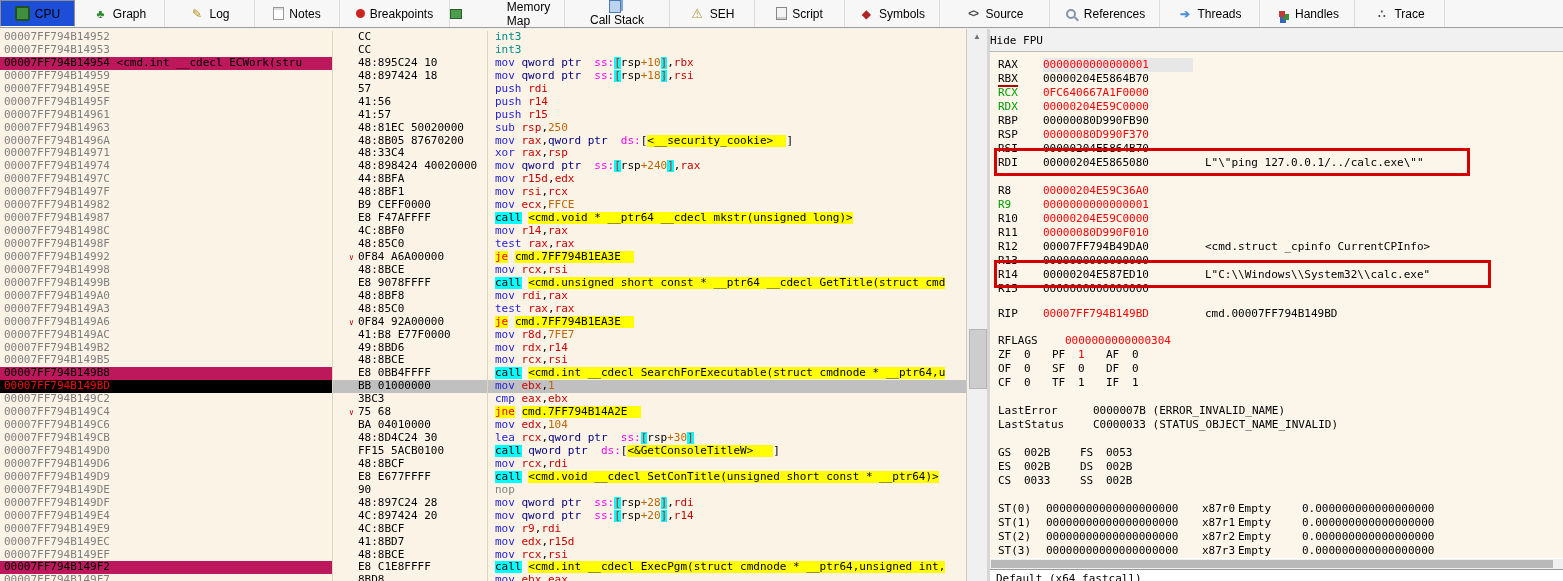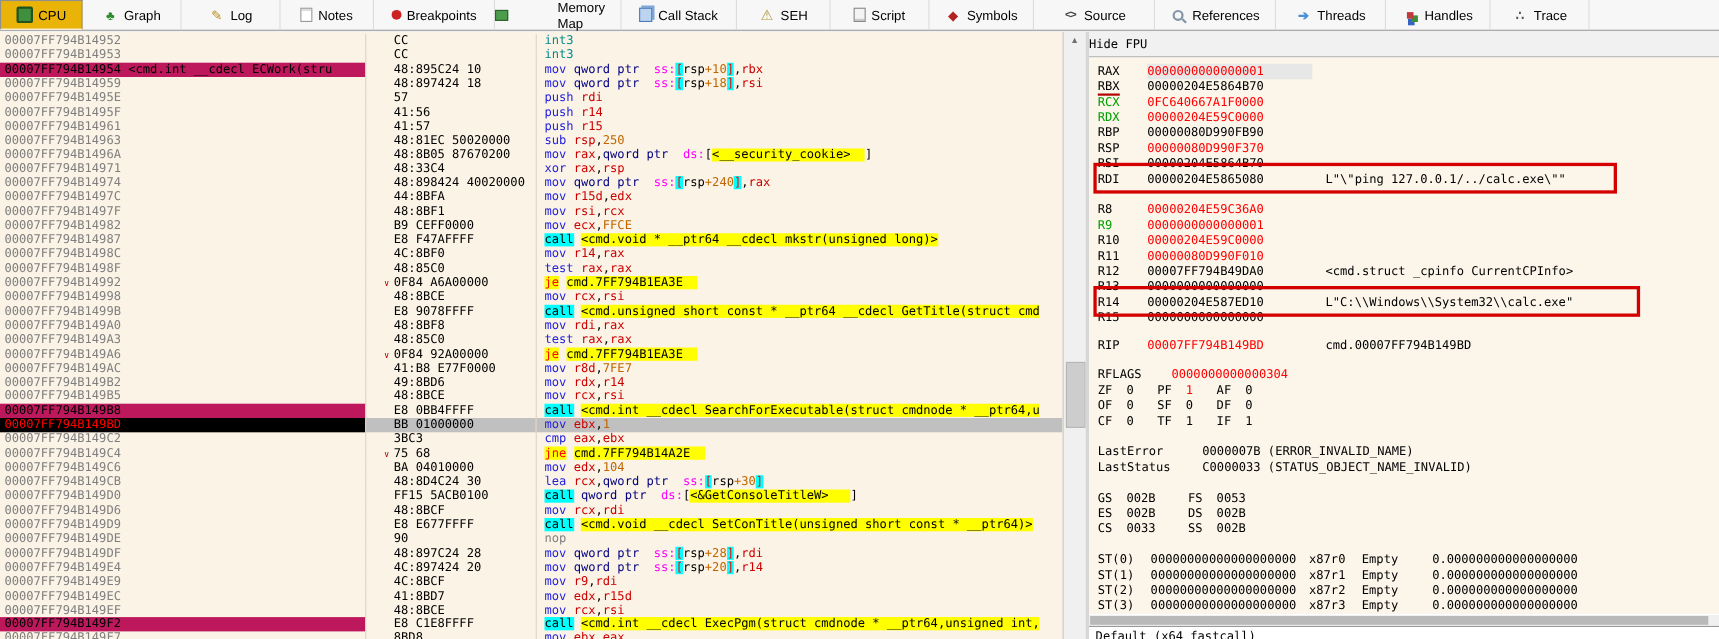--- a/index.html
+++ b/index.html
@@ -1,20 +1,20 @@
 <!DOCTYPE html>
 <html><head>
 <meta charset="utf-8">
 <style>
   html,body{margin:0;padding:0}
   body{width:1563px;height:581px;overflow:hidden;background:#f0f0f0;font-family:"Liberation Sans",sans-serif;position:relative}
   
   .tabbar{position:absolute;left:0;top:0;width:1563px;height:28px;background:#f7f7f7;border-bottom:1px solid #9d9d9d;display:flex;box-sizing:border-box}
   .tab{height:27px;display:flex;align-items:center;justify-content:center;box-sizing:border-box;font-size:12px;color:#000;border-right:1px solid #dcdcdc;cursor:default;flex:none}
-  .tab.active{background:#eab308;border:1px solid #8f8f8f;border-bottom:1px solid #fff}
+  .tab.active{background:#1d4ed8;border:1px solid #8f8f8f;border-bottom:1px solid #fff}
   .ic{display:inline-flex;align-items:center;justify-content:center;width:15px;height:14px;margin-right:5px;font-size:12px;line-height:14px}
   .ic-cpu{width:11px;height:11px;background:#3f8f3f;border:2px solid #1f521f;border-radius:2px}
   .ic-graph::before{content:"\2663";color:#2e8b2e}
   .ic-log::before{content:"\270E";color:#b8860b}
   .ic-notes{width:9px;height:11px;background:#fff;border:1px solid #999;box-shadow:inset 0 2px 0 #ddd}
   .ic-breakpoints{width:9px;height:9px;background:#c22;border-radius:50%}
   .ic-memory-map{width:12px;height:8px;background:#4d9b4d;border:1px solid #2a602a}
   .ic-call-stack{width:10px;height:11px;background:#bcd4f0;border:1px solid #4a7ab8;box-shadow:2px -2px 0 #7fa8d8}
   .ic-seh::before{content:"\26A0";color:#b59a3a;font-size:13px}
   .ic-script{width:9px;height:11px;background:#f4f4f4;border:1px solid #888;box-shadow:inset 0 -2px 0 #ccc}
@@ -60,21 +60,21 @@
   .rnote{position:absolute;left:207px}
   .m14{margin-top:14px}.m11{margin-top:11px}.m13{margin-top:13px}
   .rfn{display:inline-block;width:67px}
   .fn{display:inline-block;width:26px}
   .fv{display:inline-block;width:28px}
   .fv.red{color:#ff0000}
   .ln{display:inline-block;width:95px}
   .sn{display:inline-block;width:26px}
   .sv{display:inline-block;width:56px}
   .stn{display:inline-block;width:48px}
-  .sttag{position:absolute;left:192px}
+  .sttag{position:absolute;left:204px}
   .stst{position:absolute;left:240px}
   .stdec{position:absolute;left:304px}
   .redbox{position:absolute;border:3px solid #d40000;pointer-events:none}
   .box-rdi{left:4px;top:119px;width:470px;height:22px}
   .box-r14{left:4px;top:231px;width:491px;height:22px}
   .hscroll{position:absolute;left:0;top:529px;width:576px;height:11px;background:#f0f0f0;border-top:1px solid #fff;box-sizing:border-box}
   .hthumb{position:absolute;left:1px;top:1px;width:562px;height:8px;background:#b9b9b9}
   .statusline{position:absolute;left:0;top:540px;width:576px;height:12px;background:#fff;border-top:1px solid #9a9a9a;font:11px "DejaVu Sans Mono",monospace;padding:2px 0 0 6px;overflow:hidden;box-sizing:content-box}
 </style>
 </head>
@@ -98,21 +98,21 @@
       <span>Notes</span>
     </div>
     <div class="tab" style="width: 110px;">
       <span class="ic ic-breakpoints"></span>
       <span>Breakpoints</span>
     </div>
     <div class="tab" style="width: 115px; gap: 40px;">
       <span class="ic ic-memory-map"></span>
       <span>Memory Map</span>
     </div>
-    <div class="tab" style="width: 105px;">
+    <div class="tab" style="width: 105px; flex-direction: column;">
       <span class="ic ic-call-stack"></span>
       <span>Call Stack</span>
     </div>
     <div class="tab" style="width: 85px;">
       <span class="ic ic-seh"></span>
       <span>SEH</span>
     </div>
     <div class="tab" style="width: 90px;">
       <span class="ic ic-script"></span>
       <span>Script</span>

